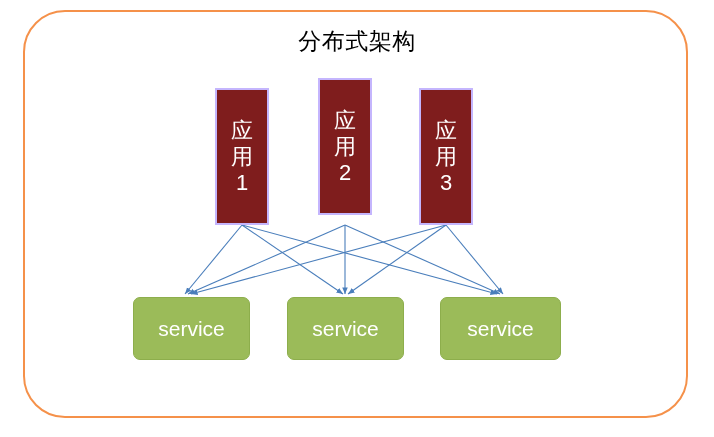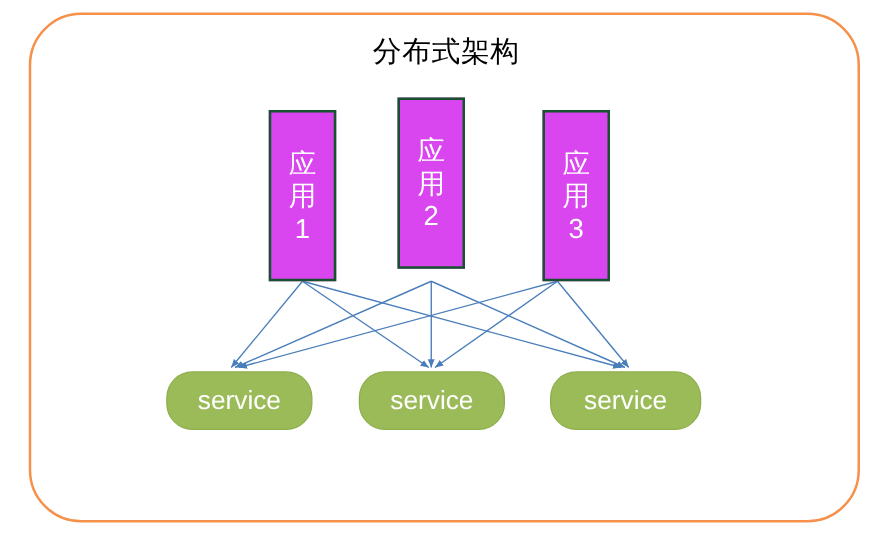--- a/index.html
+++ b/index.html
@@ -48,48 +48,48 @@
     left: 0;
     top: 0;
     width: 714px;
     height: 437px;
   }
   
   .app-box {
     position: absolute;
     width: 54px;
     height: 137px;
-    background: #d946ef;
-    border: 2px solid #14532d;
+    background: #7f1d1d;
+    border: 2px solid #c4b5fd;
     box-sizing: border-box;
     display: flex;
     align-items: center;
     justify-content: center;
     color: #FFFFFF;
     font-size: 22px;
     line-height: 26px;
     text-align: center;
   }
   .app-box .app-label {
     display: block;
     width: 28px;
     word-break: break-all;
     white-space: normal;
   }
   #app-box-1 { left: 215px; top: 88px; }
   #app-box-2 { left: 318px; top: 78px; }
-  #app-box-3 { left: 434px; top: 88px; }
+  #app-box-3 { left: 419px; top: 88px; }
 
   
   .service-box {
     position: absolute;
-    height: 47px;
+    height: 63px;
     background: #9BBB59;
     border: 1.5px solid #8DAE4C;
-    border-radius: 21px;
+    border-radius: 7px;
     box-sizing: border-box;
     display: flex;
     align-items: center;
     justify-content: center;
     color: #FFFFFF;
     font-size: 21px;
     line-height: 24px;
     white-space: nowrap;
   }
   #service-box-1 { left: 133px; top: 297px; width: 117px; }

